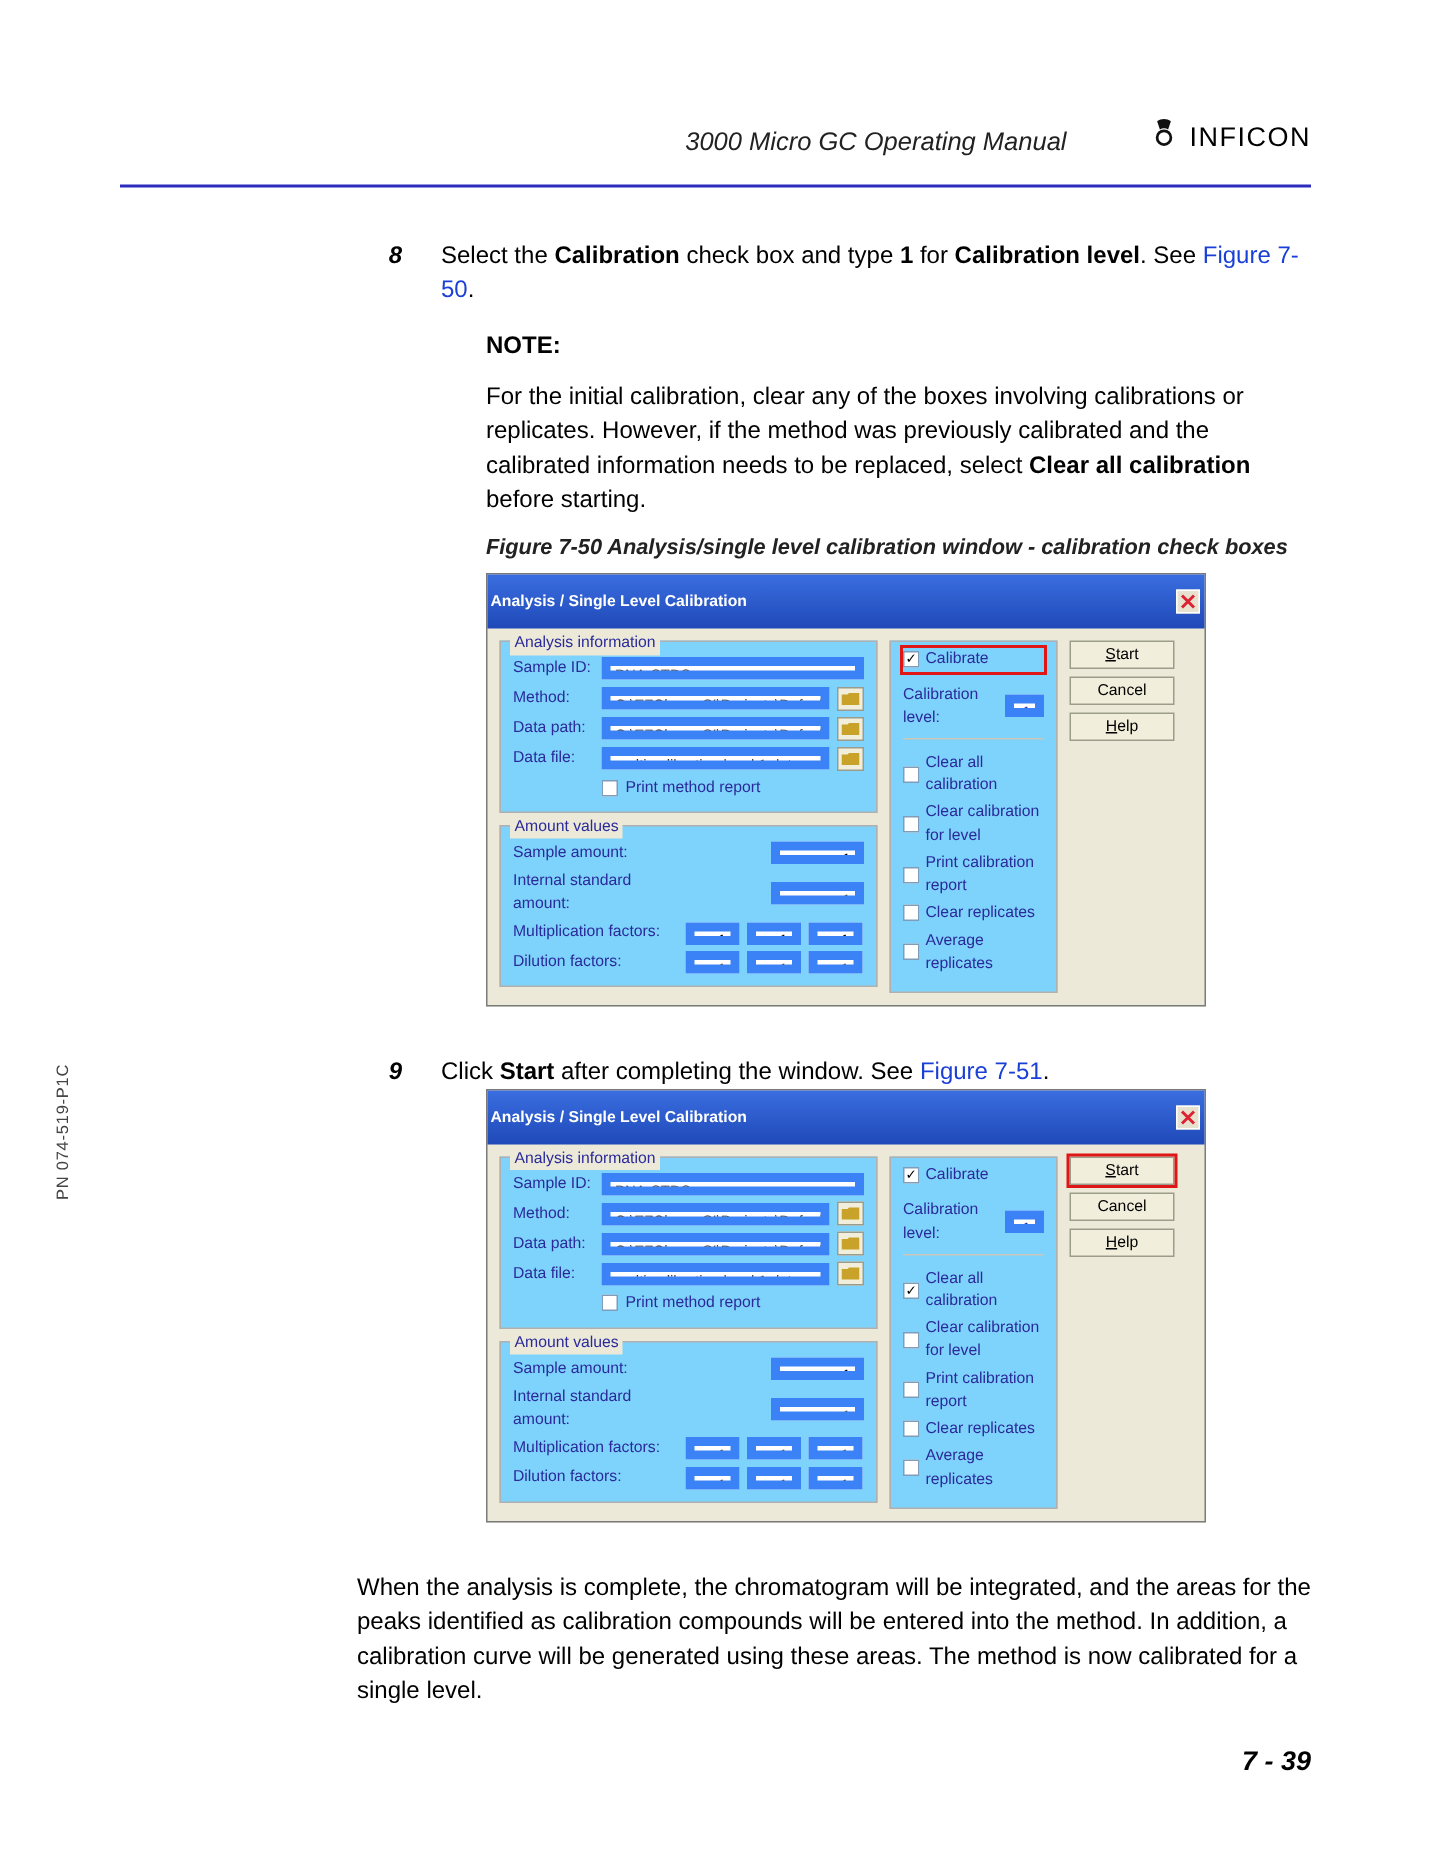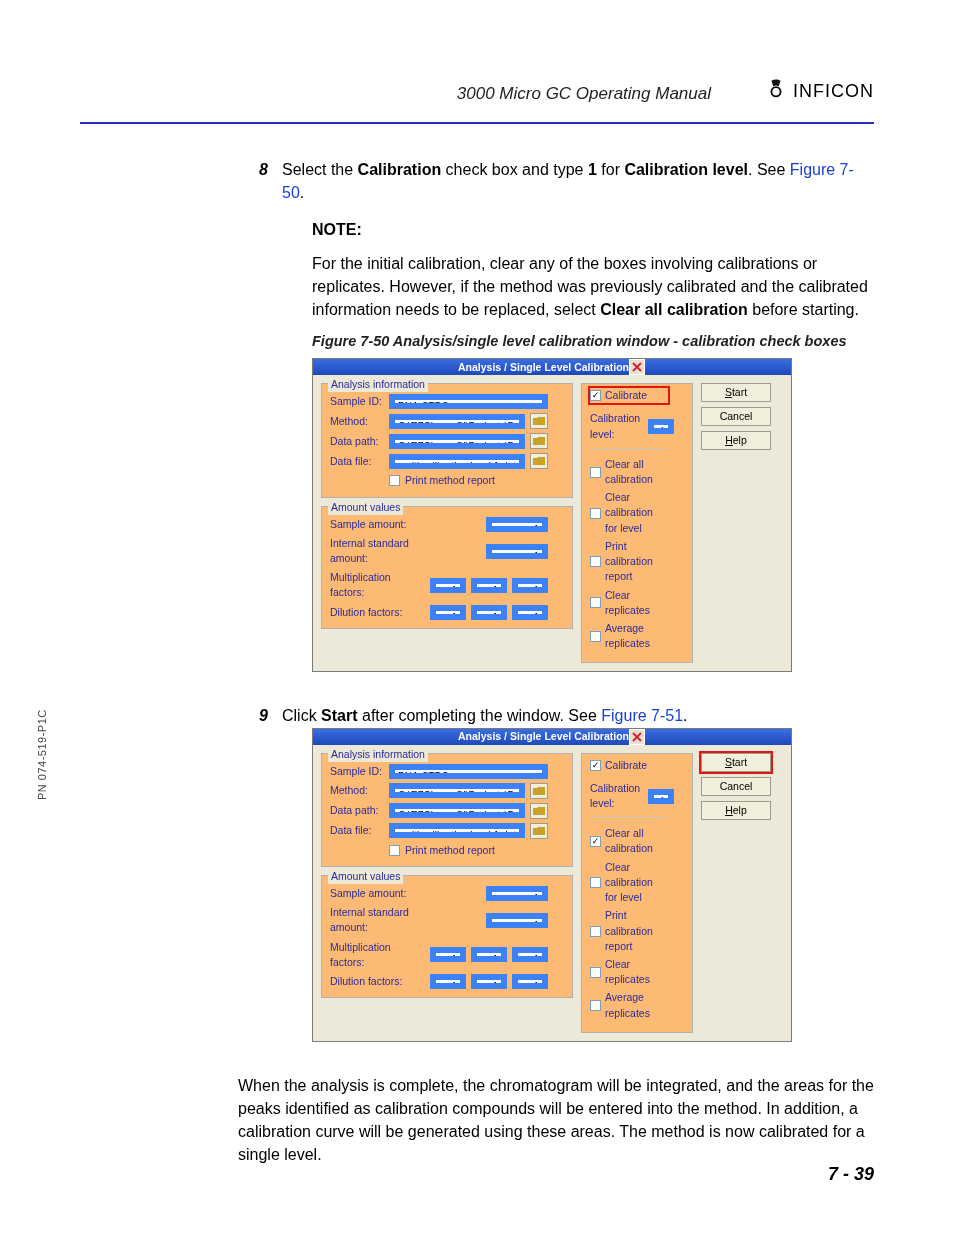--- a/index.html
+++ b/index.html
@@ -11,35 +11,35 @@
   .header-row { display: flex; justify-content: space-between; align-items: flex-end; padding-bottom: 6px; }
   .manual-title { font-style: italic; font-size: 17px; color: #222; margin-right: 24px; }
   .logo-wrap { display: flex; align-items: center; gap: 6px; }
   .logo-text { font-size: 18px; letter-spacing: 1px; font-weight: 500; }
   .logo-icon svg { width: 22px; height: 22px; }
 
   
   .content { margin-top: 34px; margin-left: 170px; font-size: 16px; line-height: 1.45; }
   .step { display: flex; gap: 14px; margin-bottom: 10px; }
   .step-num { font-weight: bold; font-style: italic; font-family: Arial, sans-serif; min-width: 18px; text-align: right; }
-  .step-body { flex: 1; }
+  .step-body { flex: 1; margin-left: 12px; }
   .bold { font-weight: bold; }
   .link { color: #1a3fd6; }
   .note-row { display: flex; gap: 10px; margin: 14px 0 10px 30px; flex-direction: column; }
   .note-label { font-weight: bold; min-width: 56px; }
   .fig-caption { font-style: italic; font-size: 14.5px; margin: 10px 0 6px 30px; font-weight: bold; color: #222; }
   .fig-wrap { margin-left: 30px; margin-bottom: 22px; }
 
   
   .dialog { width: 480px; border: 1px solid #7a7a7a; background: #ece9d8; font-size: 10.5px; font-family: Tahoma, Arial, sans-serif; color: #000; }
-  .titlebar { height: 16px; background: linear-gradient(#3a6ee0,#1f49b8); color: #fff; display: flex; align-items: center; justify-content: center; padding: 0 3px 0 2px; font-weight: bold; }
+  .titlebar { height: 36px; background: linear-gradient(#3a6ee0,#1f49b8); color: #fff; display: flex; align-items: center; justify-content: space-between; padding: 0 3px 0 2px; font-weight: bold; }
   .closebox { width: 16px; height: 16px; background: #e7e2cf; border: 1px solid #fff; display: flex; align-items: center; justify-content: center; }
   .closebox svg { width: 10px; height: 10px; }
   .dlg-body { display: flex; gap: 8px; padding: 8px; }
-  .fieldset { border: 1px solid #b0b0b0; padding: 6px 24px 8px 8px; position: relative; background: #fdba74; }
+  .fieldset { border: 1px solid #b0b0b0; padding: 6px 8px 8px 8px; position: relative; background: #7dd3fc; }
   .fieldset .legend { position: absolute; top: -7px; left: 6px; background: #ece9d8; padding: 0 3px; color: #2a2a9a; }
   .col-left { width: 252px; display: flex; flex-direction: column; gap: 8px; }
   .col-mid { width: 112px; }
   .col-right { width: 70px; display: flex; flex-direction: column; gap: 5px; }
   .row { display: flex; align-items: center; gap: 5px; margin-top: 4px; }
   .lbl { width: 54px; color: #2a2a9a; }
   .amt-lbl { width: 110px; color: #2a2a9a; }
   .inp { flex: 1; height: 15px; border: 6px solid #3b82f6; background: #fff; padding: 0 3px; line-height: 14px; overflow: hidden; white-space: nowrap; font-size: 10px; }
   .inp.short { flex: 0 0 36px; text-align: right; }
   .inp.med { flex: 0 0 62px; text-align: right; }

